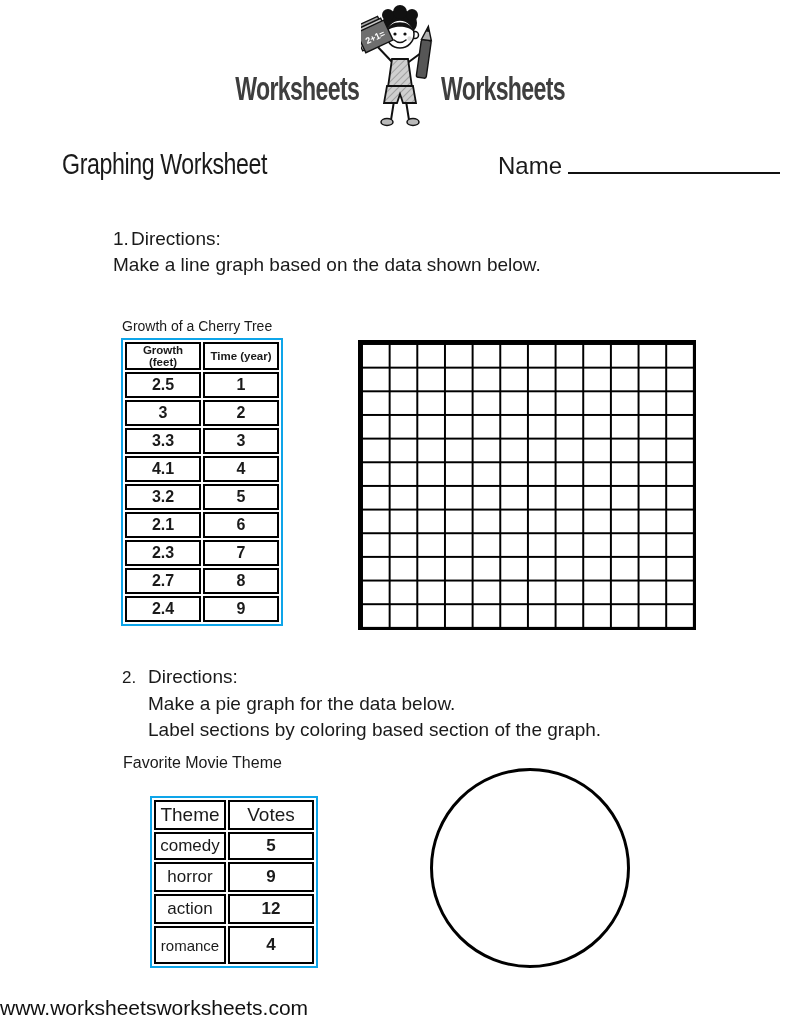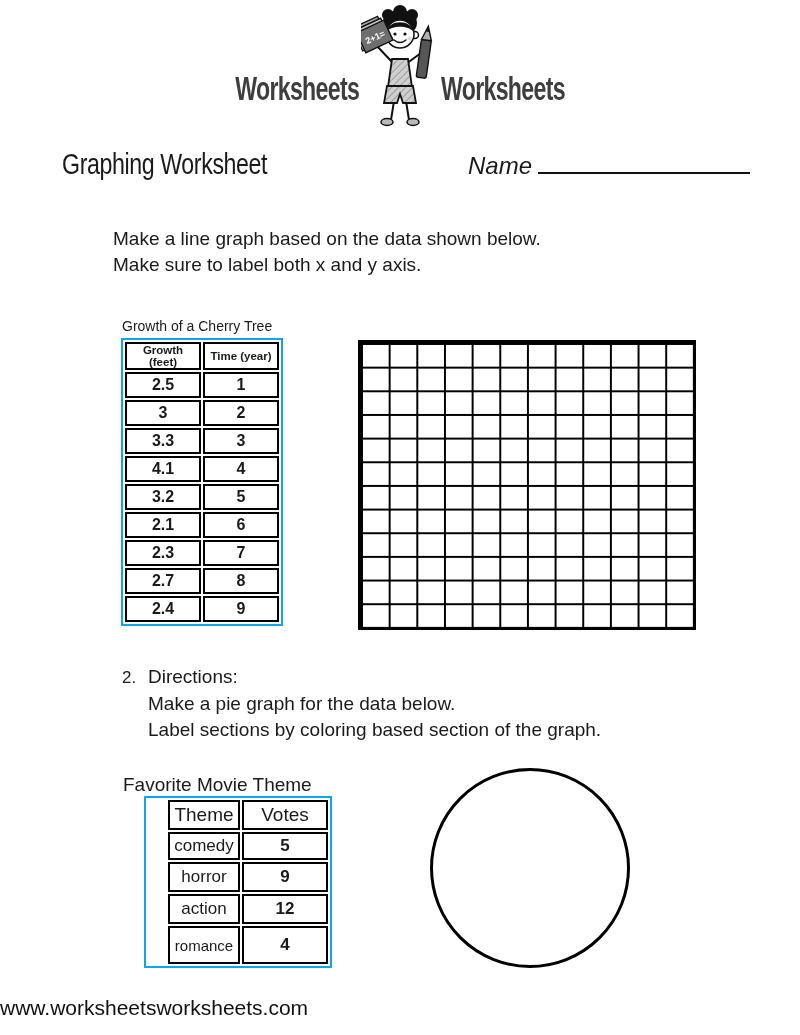--- a/index.html
+++ b/index.html
@@ -19,42 +19,42 @@
   }
   .logo-text.left{transform:scaleX(0.68);transform-origin:right center;}
   .logo-text.right{transform:scaleX(0.68);transform-origin:left center;}
   .mascot{display:block;}
   
   .page-title{
     position:absolute;left:62px;top:148px;margin:0;
     font-size:29px;font-weight:500;letter-spacing:-0.5px;
     transform:scaleX(0.80);transform-origin:left center;white-space:nowrap;
   }
-  .name-row{position:absolute;left:468px;top:148px;font-size:24px;white-space:nowrap;font-style:italic;}
+  .name-row{position:absolute;left:498px;top:148px;font-size:24px;white-space:nowrap;}
   .name-line{
     display:inline-block;width:212px;height:24px;margin-left:6px;
     border-bottom:2px solid #111;vertical-align:baseline;
   }
   
   .directions{position:absolute;font-size:19px;line-height:26px;}
   .directions p{margin:0;}
   .dir1{left:113px;top:226px;}
   .dir2{left:122px;top:664px;}
   .dir2 p.indent{padding-left:26px;}
   .num1{display:inline-block;width:18px;}
   .num2{display:inline-block;width:26px;font-size:17px;}
   
   .wtable{border-collapse:separate;border-spacing:2px;border:2px solid #0ea5e9;background:#fff;}
   .wtable th,.wtable td{border:2px solid #000;text-align:center;vertical-align:middle;background:#fff;padding:0 2px;}
   .t1-title{position:absolute;left:122px;top:318px;font-size:14px;font-weight:normal;}
   .table1{position:absolute;left:121px;top:338px;}
   .table1 th{width:68px;height:20px;font-size:11.5px;font-weight:bold;}
   .table1 td{height:22px;font-size:16px;font-weight:bold;}
-  .t2-title{position:absolute;left:123px;top:774px;font-size:19px;}
-  .table2{position:absolute;left:144px;top:796px;padding-left:20px;}
+  .t2-title{position:absolute;left:123px;top:754px;font-size:16px;}
+  .table2{position:absolute;left:150px;top:796px;}
   .table2 th{height:26px;font-size:19px;font-weight:400;}
   .table2 th:first-child{width:64px;}
   .table2 th:last-child{width:78px;}
   .table2 td{font-size:17px;}
   .table2 td.theme{font-weight:400;}
   .table2 td.votes{font-weight:600;}
   .table2 tr.r0 td,.table2 tr.r1 td{height:24px;}
   .table2 tr.r2 td,.table2 tr.r3 td{height:26px;}
   .table2 tr.r4 td{height:34px;}
   .table2 tr.r4 td.theme{font-size:15px;}
@@ -134,22 +134,22 @@
     </svg>
     <span class="logo-text right">Worksheets</span>
   </div>
 
   <h1 class="page-title">Graphing Worksheet</h1>
   <div class="name-row">
     <span>Name</span><span class="name-line"></span>
   </div>
 
   <div class="directions dir1">
+    <p><span class="num1">1.</span><span>Directions:</span></p>
     <p>Make a line graph based on the data shown below.</p>
-    <p>Make sure to label both x and y axis.</p>
   </div>
 
   <div class="t1-title">Growth of a Cherry Tree</div>
   <table class="wtable table1">
     <thead>
       <tr>
         <th>Growth (feet)</th>
         <th>Time (year)</th>
       </tr>
     </thead>

